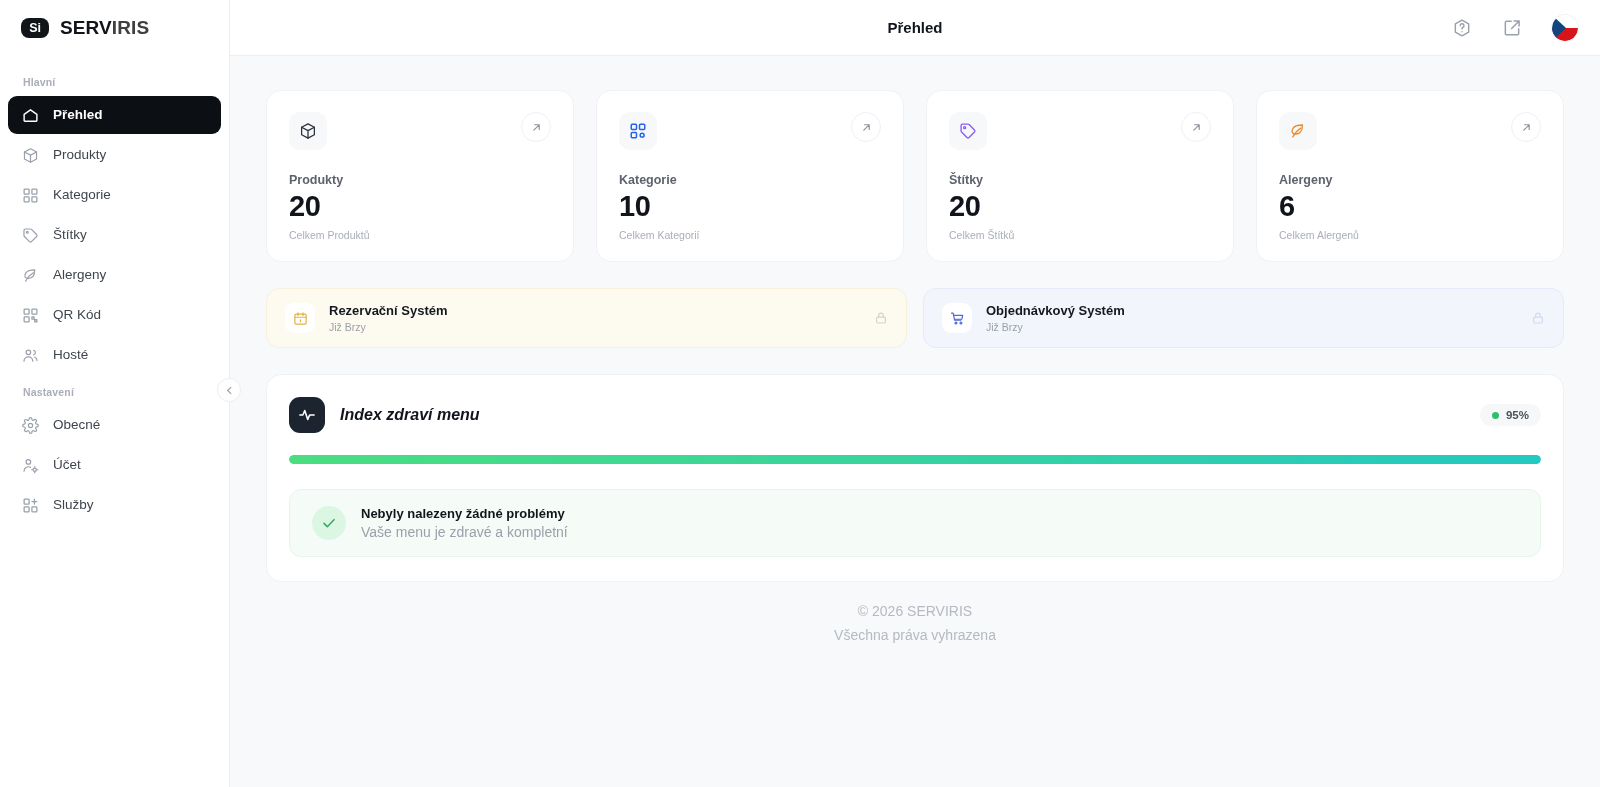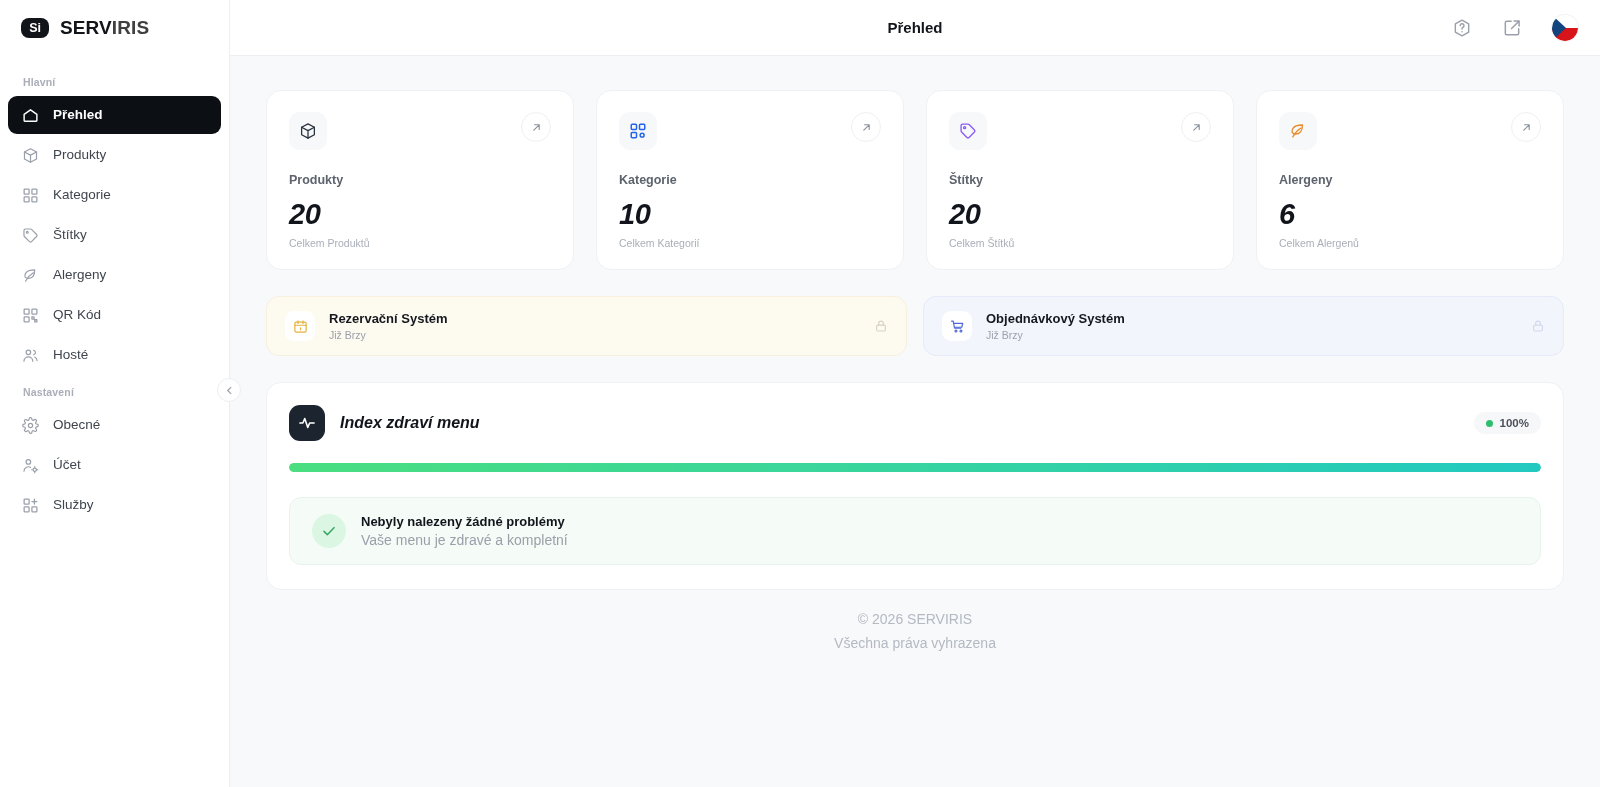--- a/index.html
+++ b/index.html
@@ -87,21 +87,21 @@
     display:flex; align-items:center; justify-content:center;
   }
   .stat-ico svg { width:18px; height:18px; }
   .go-btn {
     width:30px; height:30px; border-radius:50%; border:1px solid #eef0f3;
     background:#fff; display:flex; align-items:center; justify-content:center;
     color:#8a909b; cursor:pointer;
   }
   .go-btn svg { width:13px; height:13px; }
   .stat-label { margin-top:23px; font-size:12.5px; font-weight:600; color:#5d636d; }
-  .stat-value { margin-top:12px; font-size:29px; font-weight:700; color:#11151b; letter-spacing:-0.5px; line-height:1.1;font-style:italic; }
+  .stat-value { margin-top:4px; font-size:29px; font-weight:700; color:#11151b; letter-spacing:-0.5px; line-height:1.1; }
   .stat-sub { margin-top:6px; font-size:10.5px; color:#a9aeb8; }
 
   
   .banners { display:flex; gap:16px; margin-top:26px; }
   .banner {
     flex:1; border-radius:13px; padding:14px 18px;
     display:flex; align-items:center; gap:14px; min-width:0;
   }
   .banner.amber { background:#fdfaf0; border:1px solid #f7f0dd; }
   .banner.indigo { background:#f3f5fd; border:1px solid #e6eaf9; }
@@ -435,21 +435,21 @@
       <div class="health">
         <div class="health-head">
           <div class="health-ico">
             <svg viewBox="0 0 24 24" fill="none" stroke="currentColor" stroke-width="2.1" stroke-linecap="round" stroke-linejoin="round">
                 <path d="M2.5 12h4l2.5-6 4 12 2.5-6h6"></path>
               </svg>
           </div>
           <div class="health-title">Index zdraví menu</div>
           <div class="health-badge">
             <span class="dot"></span>
-            <span>100%</span>
+            <span>95%</span>
           </div>
         </div>
 
         <div class="bar-track">
           <div class="bar-fill" id="barFill" style="width: 100%; background: linear-gradient(90deg, rgb(74, 222, 128) 0%, rgb(34, 201, 192) 100%);"></div>
         </div>
 
         <div class="ok-box">
           <div class="ok-ico">
             <svg viewBox="0 0 24 24" fill="none" stroke="currentColor" stroke-width="2.3" stroke-linecap="round" stroke-linejoin="round">

